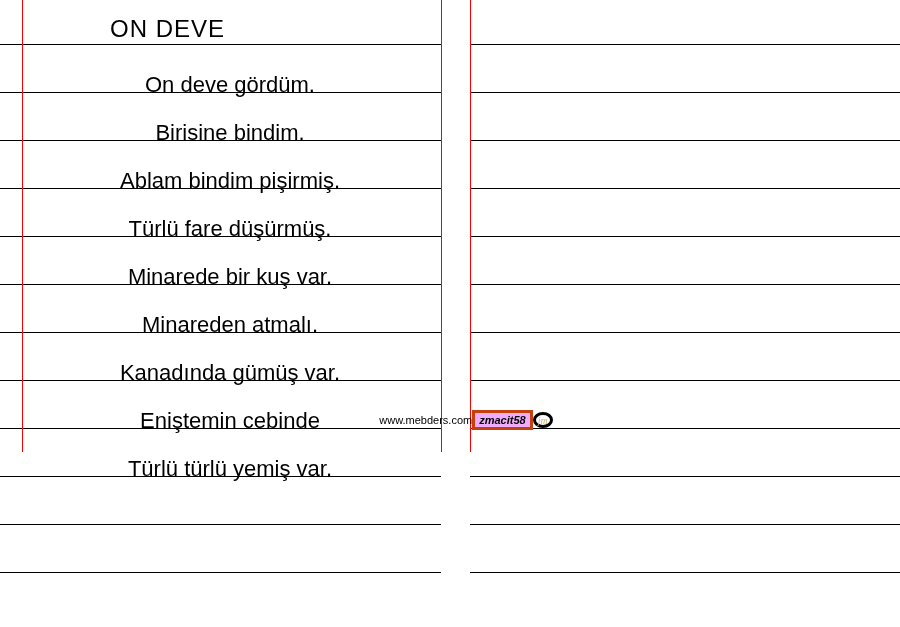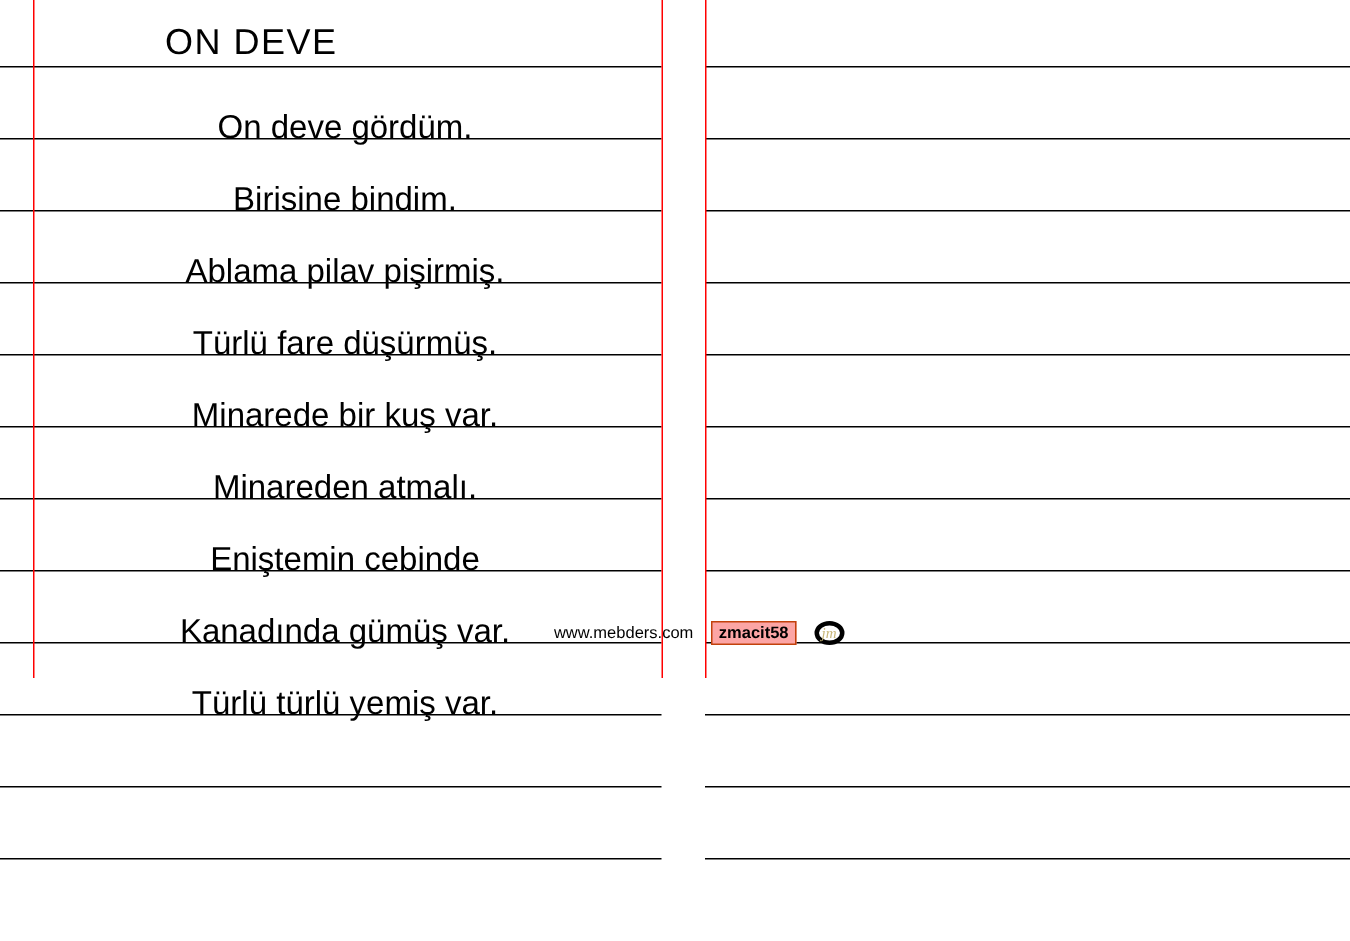--- a/index.html
+++ b/index.html
@@ -54,30 +54,31 @@
       bottom: 22px;
       left: 0;
       right: 0;
       text-align: right;
       font-family: Arial, sans-serif;
       font-size: 11px;
       color: #000;
       display: flex;
       justify-content: center;
       align-items: center;
-      gap: 12px;
+      gap: 0;
       margin-left: 32px;
     }
     .footer-url { font-weight: normal; }
     .footer-badge {
-      border: 1px solid #c2410c;
+      border: 3px solid #c2410c;
       padding: 1px 4px;
       color: #000;
       font-weight: bold;
-      background: #fca5a5;
+      background: #f0abfc;
+      font-style: italic;
     }
     .footer-sig {
       border: 3px solid #000000;
       border-radius: 50%;
       width: 20px;
       height: 16px;
       display: inline-flex;
       align-items: center;
       justify-content: center;
       font-style: italic;
@@ -117,26 +118,26 @@
       <div class="hline" style="top: 572px; left: 470px; right: 0px;"></div>
     </div>
   <div class="vline red" style="left:22px;"></div>
   <div class="vline red" style="left:441px;top:0;bottom:0;"></div>
   <div class="vline red" style="left:470px;top:0;bottom:0;"></div>
 
   <div class="content">
     <div class="title">ON DEVE</div>
     <div class="line">On deve gördüm.</div>
     <div class="line">Birisine bindim.</div>
-    <div class="line">Ablama pilav pişirmiş.</div>
+    <div class="line">Ablam bindim pişirmiş.</div>
     <div class="line">Türlü fare düşürmüş.</div>
     <div class="line">Minarede bir kuş var.</div>
     <div class="line">Minareden atmalı.</div>
+    <div class="line">Kanadında gümüş var.</div>
     <div class="line">Eniştemin cebinde</div>
-    <div class="line">Kanadında gümüş var.</div>
     <div class="line">Türlü türlü yemiş var.</div>
   </div>
 
   <div class="footer">
     <span class="footer-url">www.mebders.com</span>
     <span class="footer-badge">zmacit58</span>
     <span class="footer-sig">jm</span>
   </div>
 </div>
 

